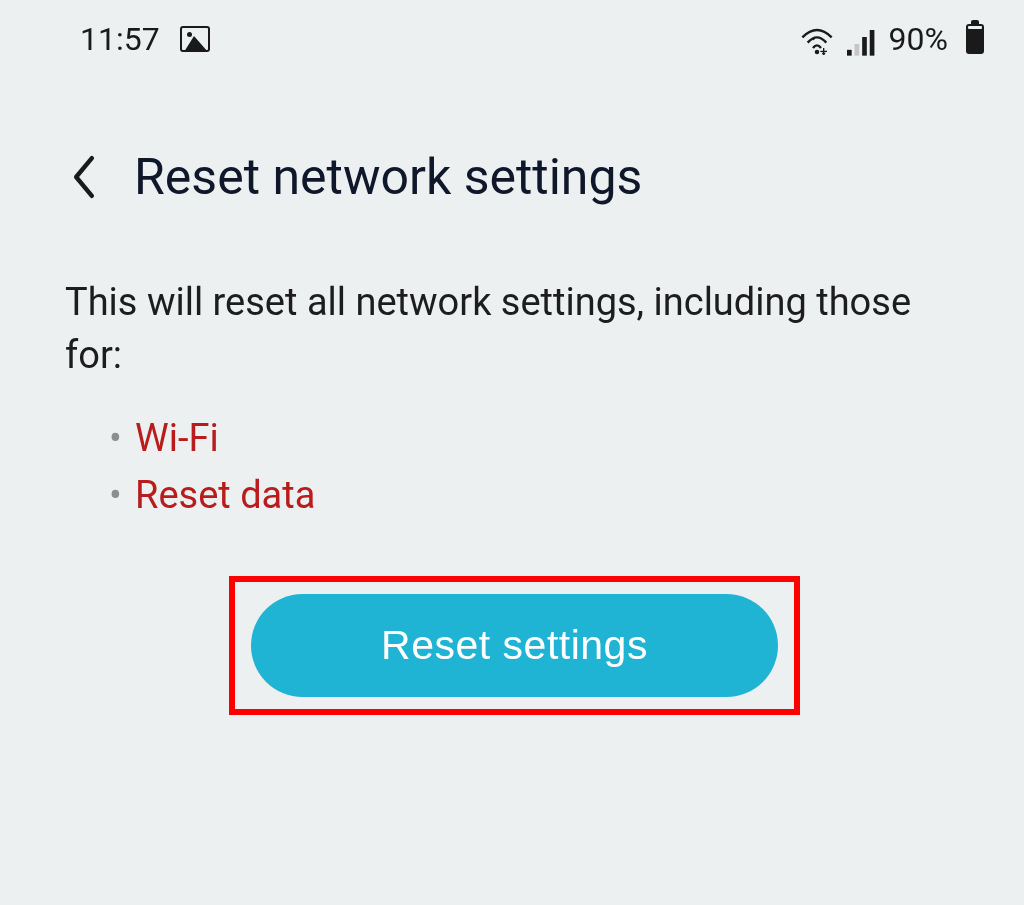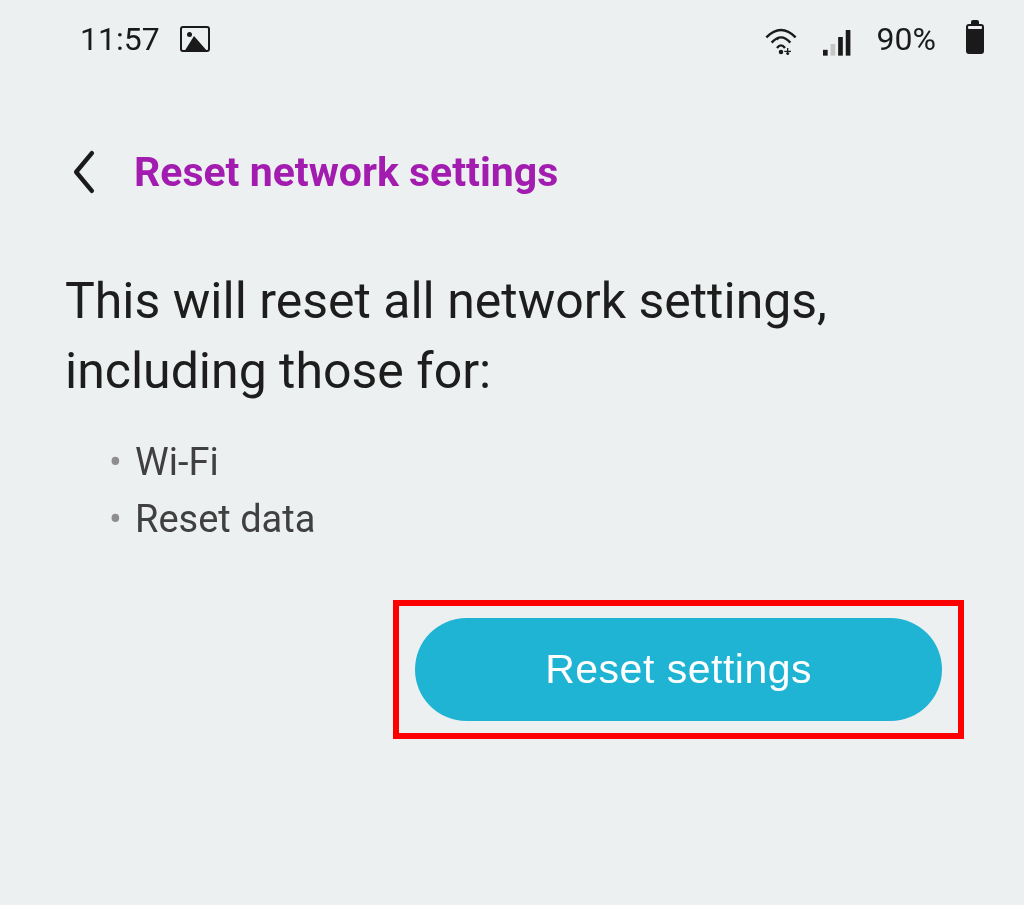--- a/index.html
+++ b/index.html
@@ -23,21 +23,21 @@
       color: #1a1a1a;
     }
     .status-left {
       display: flex;
       align-items: center;
       gap: 20px;
     }
     .status-right {
       display: flex;
       align-items: center;
-      gap: 26px;
+      gap: 14px;
     }
     .image-icon {
       width: 30px;
       height: 26px;
       border: 2.5px solid #1a1a1a;
       border-radius: 3px;
       position: relative;
       overflow: hidden;
     }
     .image-icon::before {
@@ -116,55 +116,55 @@
       font-size: 50px;
       font-weight: 200;
       color: #1a1a1a;
       cursor: pointer;
     }
     .back-chevron svg {
       width: 28px;
       height: 44px;
     }
     .page-title {
-      font-size: 41px;
-      font-weight: 700;
-      color: #a21caf;
+      font-size: 50px;
+      font-weight: 400;
+      color: #0f172a;
       letter-spacing: 0px;
     }
     .content {
       padding: 30px 60px 0 65px;
     }
     .description {
-      font-size: 50px;
+      font-size: 38px;
       color: #1d1d1d;
       line-height: 1.4;
       font-weight: 400;
     }
     .bullet-list {
       margin-top: 28px;
       padding-left: 40px;
     }
     .bullet-item {
       font-size: 38px;
-      color: #404040;
+      color: #b91c1c;
       line-height: 1.5;
       position: relative;
       padding-left: 30px;
     }
     .bullet-item::before {
       content: "•";
       position: absolute;
       left: 4px;
       color: #8e8e8e;
     }
     .button-wrap {
       margin-top: 52px;
       display: flex;
-      justify-content: flex-end;
+      justify-content: center;
     }
     .highlight-box {
       border: 6px solid #ff0000;
       padding: 12px 16px;
     }
     .reset-button {
       background: #1fb4d4;
       color: #ffffff;
       border: none;
       border-radius: 60px;

